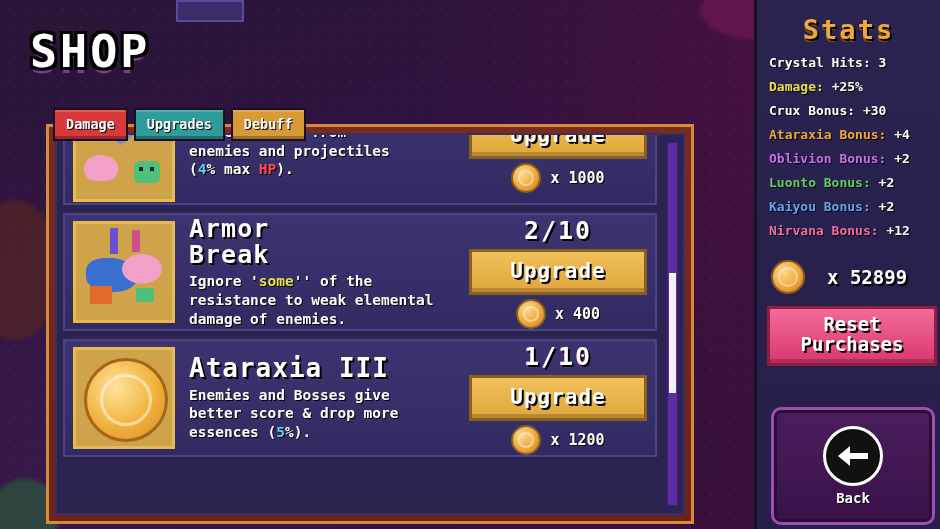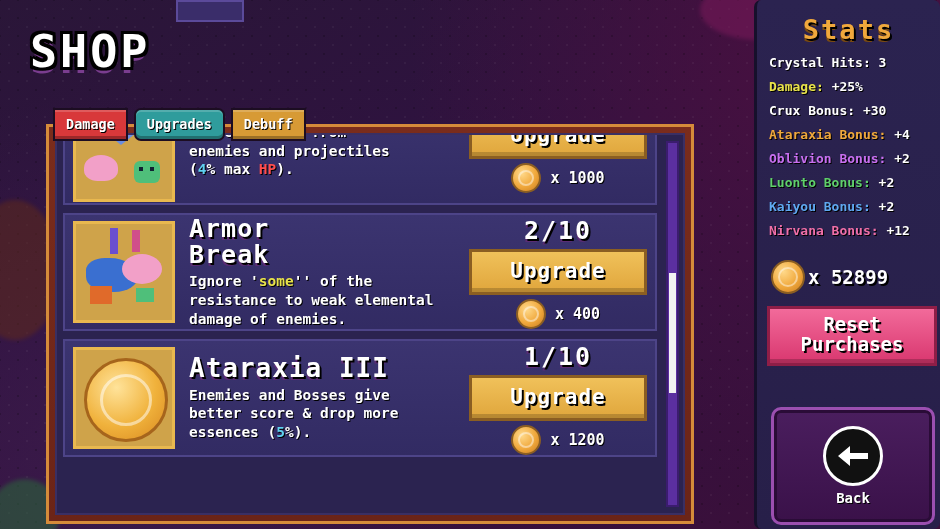--- a/index.html
+++ b/index.html
@@ -94,21 +94,21 @@
     padding: 6px 11px 7px;
     font-size: 13.5px;
     font-weight: bold;
     color: #fff;
     text-shadow: 1px 1px 0 #000;
     border: 2px solid #1c0d22;
     box-shadow: inset 0 -3px 0 rgba(0,0,0,.28), inset 0 2px 0 rgba(255,255,255,.18);
     cursor: pointer;
   }
   .tab.powers   { background: #d8383a; }
-  .tab.upgrades { background: #2f9c9c; border-radius: 7px; }
+  .tab.upgrades { background: #2f9c9c; }
   .tab.debuff   { background: #d79a35; }
 
   
   #list-panel {
     position: absolute;
     left: 46px;
     top: 124px;
     width: 648px;
     height: 400px;
     background: linear-gradient(180deg, #7a2c1c 0%, #6b2417 100%);
@@ -252,21 +252,20 @@
   #stats-panel {
     position: absolute;
     left: 754px;
     top: 0;
     width: 186px;
     height: 529px;
     background: linear-gradient(180deg, #2b2350 0%, #271f49 100%);
     border-left: 3px solid #16102b;
     box-sizing: border-box;
     padding: 14px 10px 10px;
-    border-radius: 7px;
   }
   #stats-title {
     text-align: center;
     font-size: 27px;
     font-weight: bold;
     letter-spacing: 2px;
     color: #f0a83c;
     text-shadow: 2px 2px 0 #000, 0 3px 0 #7a4a12;
     margin-bottom: 10px;
   }
@@ -275,21 +274,21 @@
     font-weight: bold;
     color: #fff;
     text-shadow: 1px 1px 0 #000;
     margin: 0 0 9px 2px;
     white-space: nowrap;
   }
   .stat-line .val { color: #fff; }
   #essence-total {
     display: flex;
     align-items: center;
-    gap: 3px;
+    gap: 22px;
     margin: 22px 0 8px 4px;
     color: #fff;
     font-size: 19px;
     font-weight: bold;
     text-shadow: 2px 2px 0 #000;
   }
   #reset-btn {
     width: 164px;
     margin: 12px auto;
     padding: 6px 0 8px;

